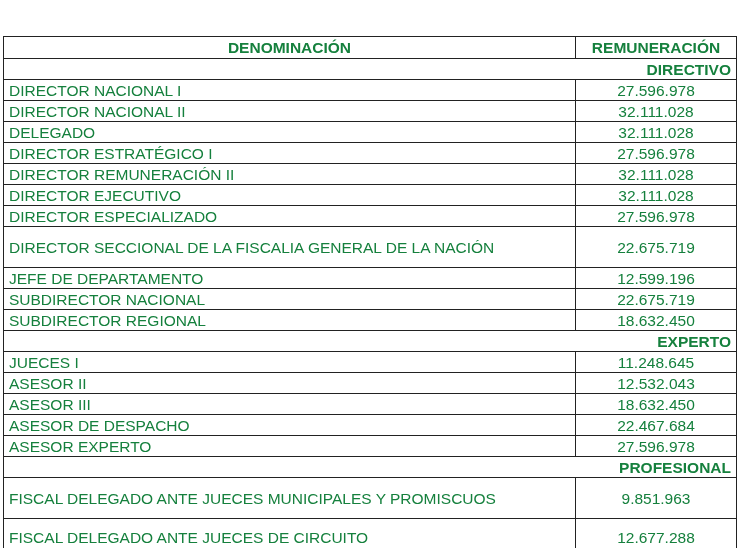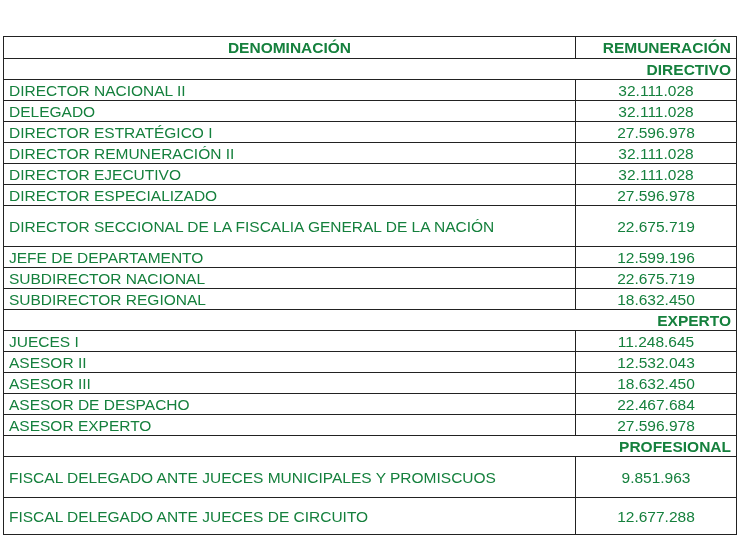--- a/index.html
+++ b/index.html
@@ -13,21 +13,21 @@
     margin-top:32px;
   }
   td, th {
     border:1px solid #222;
     padding:0 5px;
     font-size:15.5px;
     line-height:19px;
     font-weight:normal;
   }
   th { font-weight:bold; text-align:center; height:21px; }
-  th.col-value { width:150px;text-align:right; }
+  th.col-value { width:150px; }
   td.name { text-align:left; height:20px; }
   td.value { text-align:center; width:150px; }
   tr.section td { font-weight:bold; text-align:right; height:20px; }
   tr.tall td.name { height:40px; line-height:19px; }
   tr.tall2 td.name { height:36px; }
 </style>
 </head>
 <body>
 
 <table>
@@ -35,20 +35,24 @@
     <tr>
       <th>DENOMINACIÓN</th>
       <th class="col-value">REMUNERACIÓN</th>
     </tr>
   </thead>
   <tbody>
 
     <tr class="section">
       <td colspan="2">DIRECTIVO</td>
     </tr>
+    <tr>
+        <td class="name">DIRECTOR NACIONAL I</td>
+        <td class="value">27.596.978</td>
+      </tr>
     <tr>
         <td class="name">DIRECTOR NACIONAL II</td>
         <td class="value">32.111.028</td>
       </tr>
     <tr>
         <td class="name">DELEGADO</td>
         <td class="value">32.111.028</td>
       </tr>
     <tr>
         <td class="name">DIRECTOR ESTRATÉGICO I</td>

